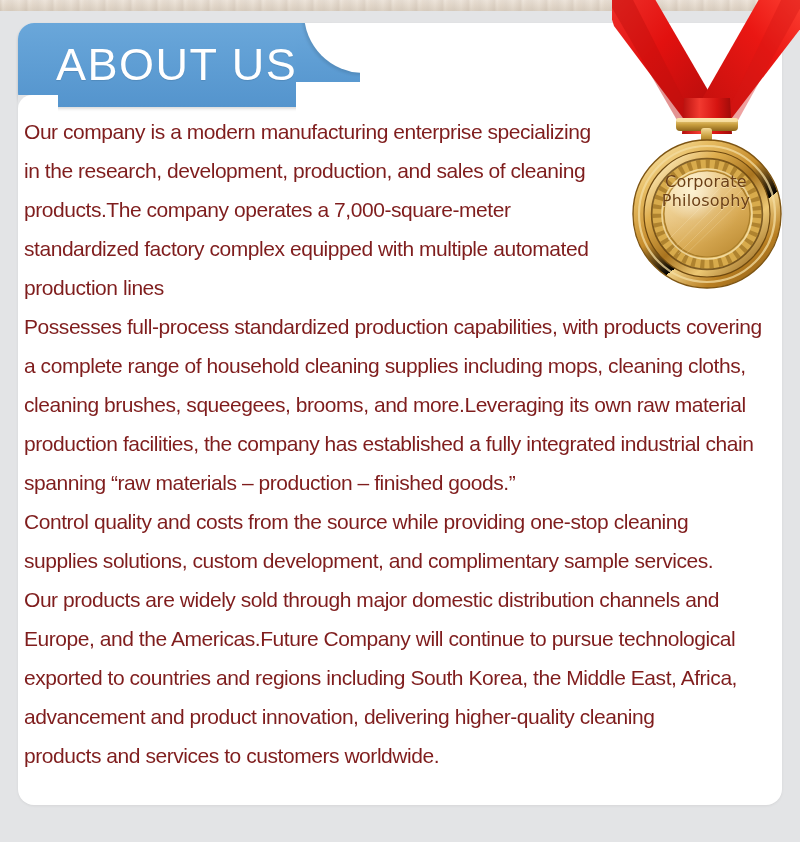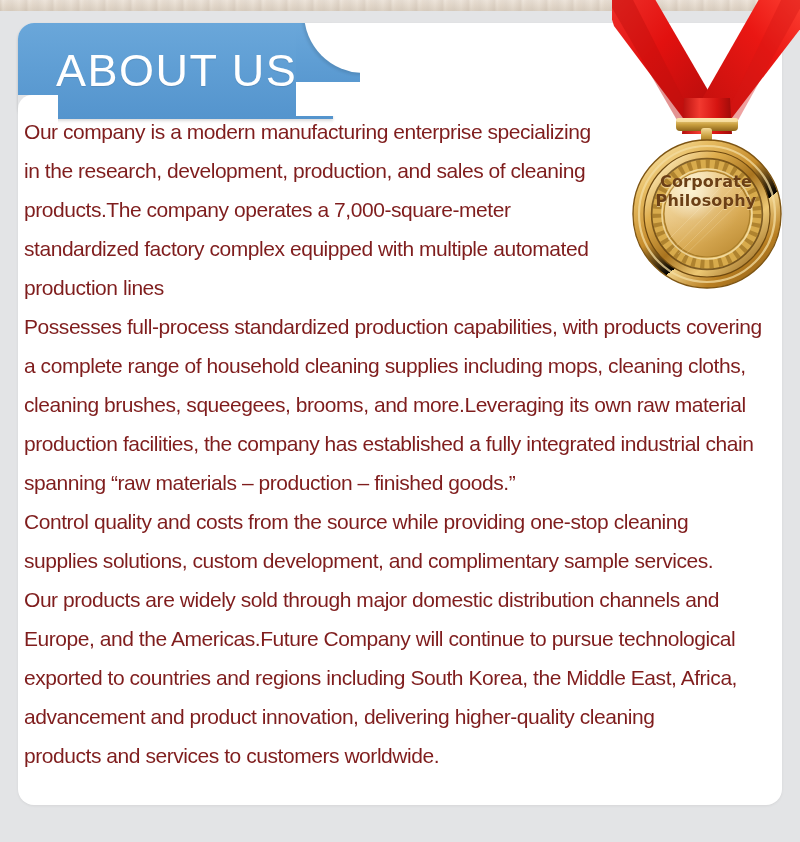--- a/index.html
+++ b/index.html
@@ -50,21 +50,21 @@
     border-radius: 16px;
     box-shadow: 0 1px 3px rgba(0,0,0,0.06);
   }
 
   
   .about-tab {
     position: absolute;
     left: 18px;
     top: 23px;
     width: 315px;
-    height: 96px;
+    height: 84px;
     background: linear-gradient(180deg, #6aa7da 0%, #5f9ed4 48%, #5494cd 100%);
     border-radius: 16px 0 0 14px;
     box-shadow: 0 2px 3px rgba(0,0,0,0.14);
     display: flex;
     align-items: center;
   }
 
   
   .tab-curve {
     position: absolute;
@@ -149,21 +149,21 @@
   }
   .medal-wrap svg { display: block; }
 
   .medal-label {
     position: absolute;
     left: 0; right: 0;
     top: 173px;
     text-align: center;
     font-family: "DejaVu Sans", sans-serif;
     font-size: 16px;
-    font-weight: bold;
+    font-weight: normal;
     color: #6b3f16;
     line-height: 1.18;
     letter-spacing: 0.2px;
     text-shadow: 0 1px 0 rgba(255,240,200,0.55);
     width: 188px;
   }
 
   
   .body-copy {
     position: absolute;

